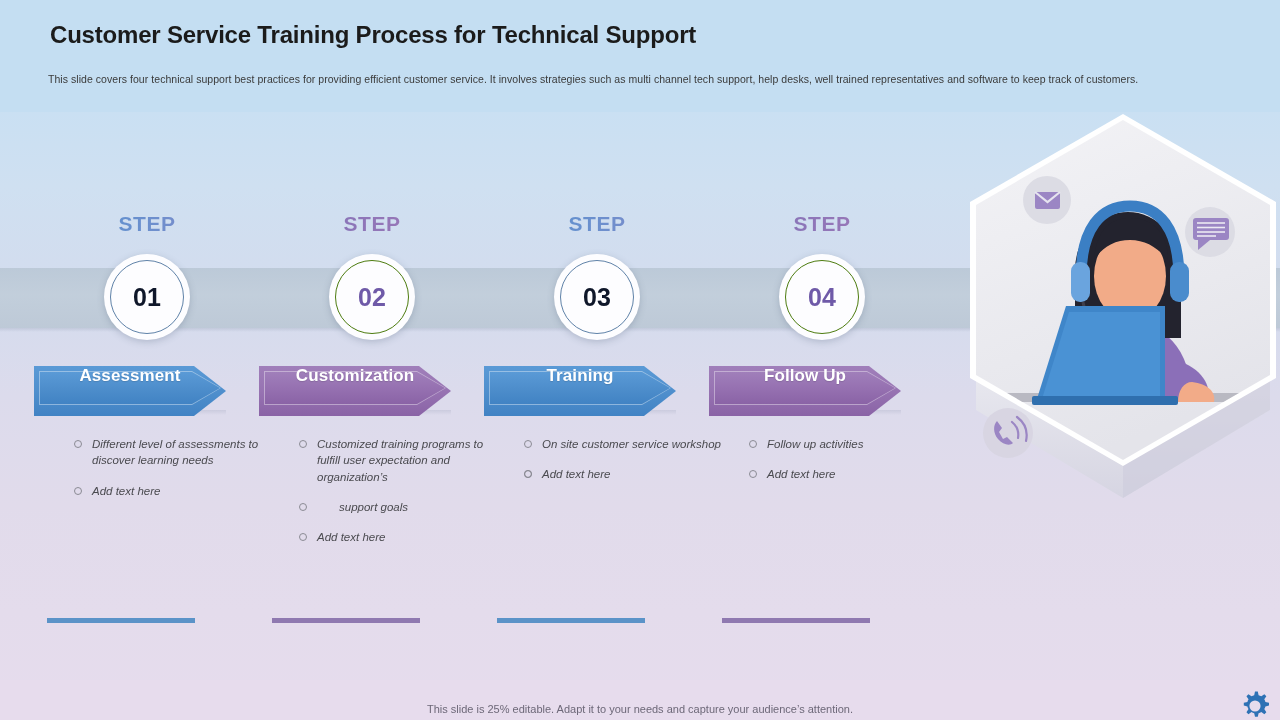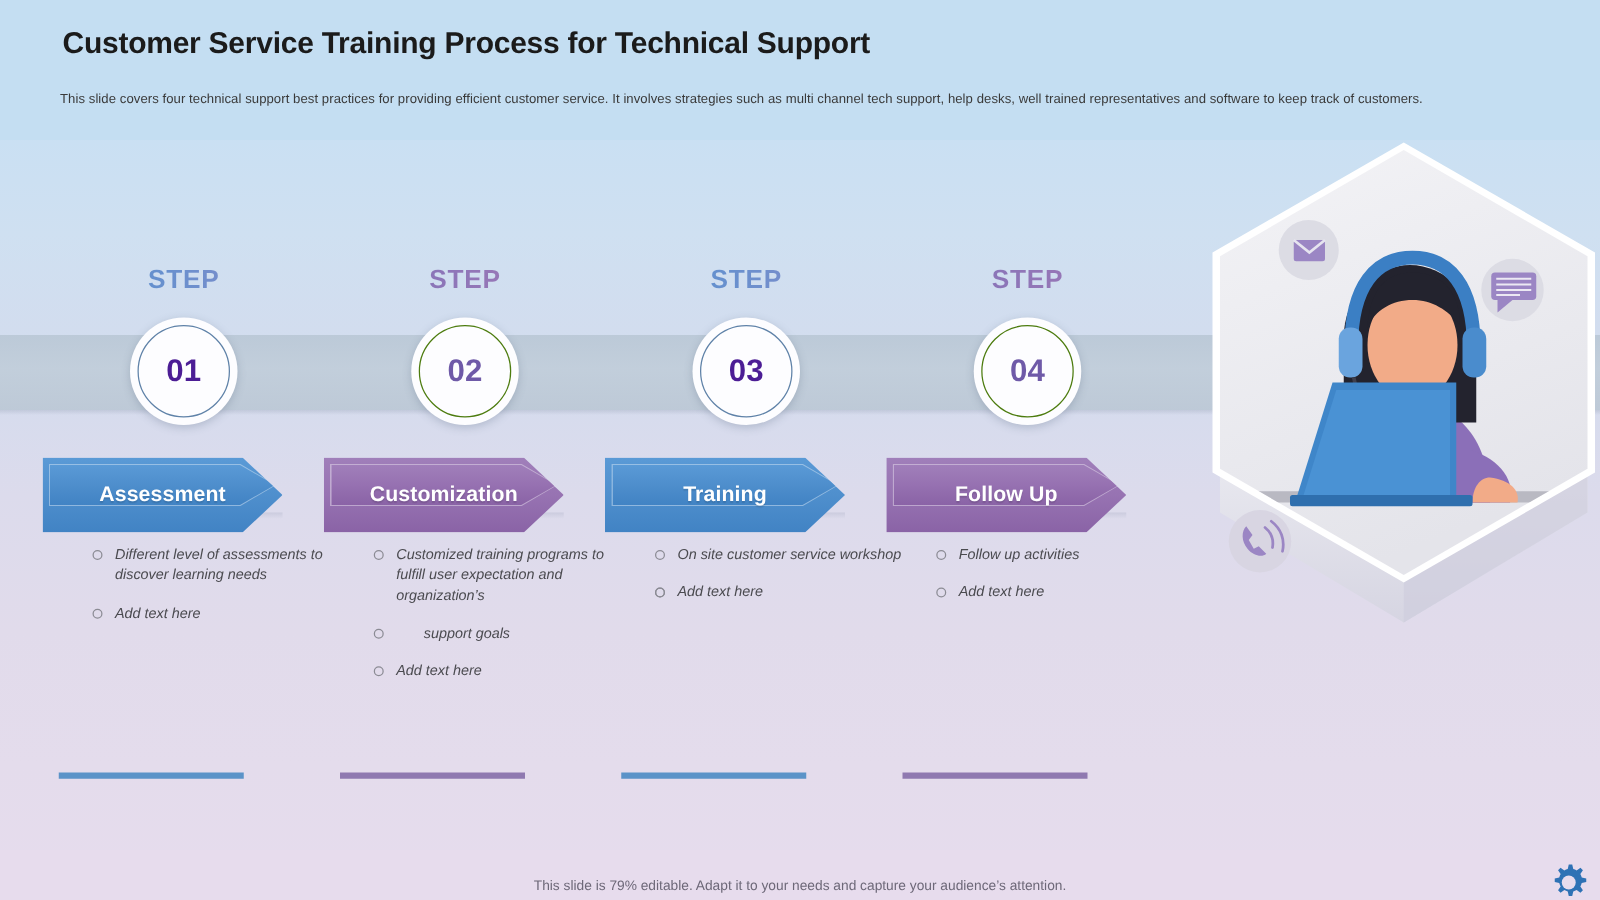--- a/index.html
+++ b/index.html
@@ -66,27 +66,27 @@
     background:#fdfdff;
     box-shadow:0 2px 7px rgba(90,105,130,.30);
     display:flex;align-items:center;justify-content:center;
   }
   .circle-inner{
     width:72px;height:72px;border-radius:50%;
     display:flex;align-items:center;justify-content:center;
     font-size:25px;font-weight:700;
     background:#fdfdff;
   }
-  .circle-inner.blue{border:1px solid #5f82a8;color:#4c1d95;}
+  .circle-inner.blue{border:1px solid #5f82a8;color:#0f172a;}
   .circle-inner.purple{border:1px solid #4d7c0f;color:#6f5aa8;}
   
   .arrow{
     position:absolute;top:366px;left:0;
-    width:192px;height:60px;
-    display:flex;align-items:center;justify-content:center;
+    width:192px;height:50px;
+    display:flex;justify-content:center;
     -webkit-clip-path:polygon(0 0,160px 0,192px 50%,160px 100%,0 100%);
     clip-path:polygon(0 0,160px 0,192px 50%,160px 100%,0 100%);
     box-shadow:none;
   }
   .arrow.blue{background:linear-gradient(180deg,#5a9ad6 0%,#4f8fcd 50%,#4183c4 100%);}
   .arrow.purple{background:linear-gradient(180deg,#a07fba 0%,#9773b2 50%,#8a63a6 100%);}
   .arrow-outline{
     position:absolute;left:5px;top:5px;width:182px;height:34px;
     -webkit-clip-path:polygon(0 0,153px 0,182px 50%,153px 100%,0 100%);
     clip-path:polygon(0 0,153px 0,182px 50%,153px 100%,0 100%);
@@ -302,19 +302,19 @@
       <circle cx="68" cy="323" r="25" fill="#d8d5e2"></circle>
       <path d="M57,311 C53,315 53,323 58,329 C63,335 70,336 73,333 L67,327 L63,329 L59,322 L62,318 Z" fill="#9b86c4"></path>
       <g fill="none" stroke="#9b86c4" stroke-width="2.2" stroke-linecap="round">
         <path d="M72,312 C77,316 79,322 78,328"></path>
         <path d="M77,307 C85,313 88,322 86,331"></path>
       </g>
     </g>
   </svg>
 
   <div id="footer-band"></div>
-  <div id="footer-text">This slide is 79% editable. Adapt it to your needs and capture your audience’s attention.</div>
+  <div id="footer-text">This slide is 25% editable. Adapt it to your needs and capture your audience’s attention.</div>
   <svg id="gear" viewBox="0 0 40 40">
     <path fill="#2e72b5" d="M20,4 l3.1,0 0.9,4.0 a12,12 0 0 1 3.0,1.25 l3.4,-2.3 2.2,2.2 -2.3,3.4 a12,12 0 0 1 1.25,3.0 l4.0,0.9 0,3.1 -4.0,0.9 a12,12 0 0 1 -1.25,3.0 l2.3,3.4 -2.2,2.2 -3.4,-2.3 a12,12 0 0 1 -3.0,1.25 l-0.9,4.0 -3.1,0 -0.9,-4.0 a12,12 0 0 1 -3.0,-1.25 l-3.4,2.3 -2.2,-2.2 2.3,-3.4 a12,12 0 0 1 -1.25,-3.0 l-4.0,-0.9 0,-3.1 4.0,-0.9 a12,12 0 0 1 1.25,-3.0 l-2.3,-3.4 2.2,-2.2 3.4,2.3 a12,12 0 0 1 3.0,-1.25 z"></path>
     <circle cx="20" cy="20" r="6.2" fill="#e7dced"></circle>
   </svg>
 
 </div>
 
 </body></html>

